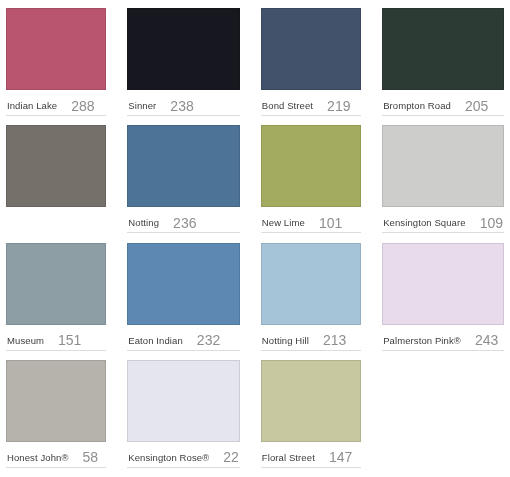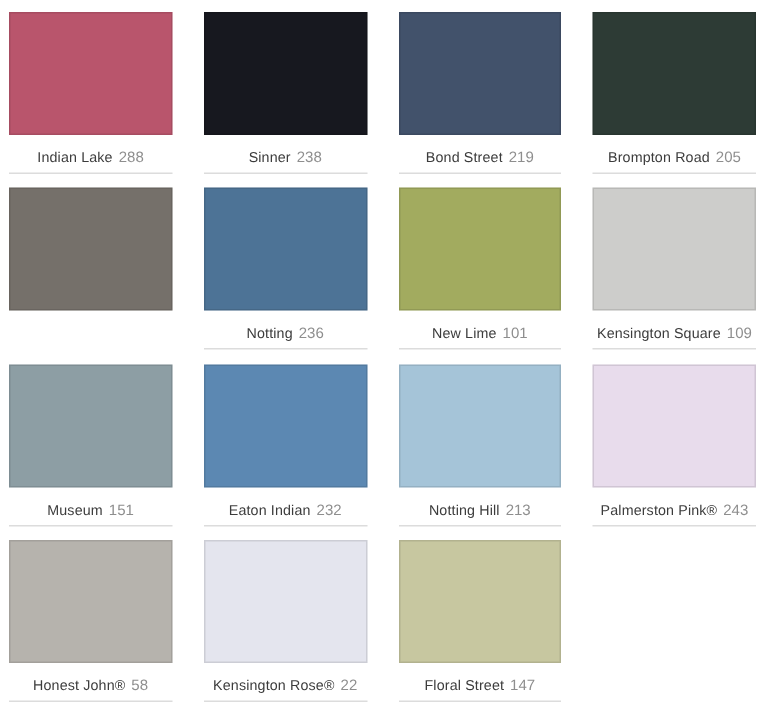--- a/index.html
+++ b/index.html
@@ -38,40 +38,40 @@
     width: 100%;
     height: 82px;
     box-sizing: border-box;
     border: 1px solid rgba(0,0,0,0.10);
     flex: 0 0 auto;
   }
 
   .swatch-meta {
     display: flex;
     align-items: center;
-    justify-content: center;
+    justify-content: flex-start;
     padding: 6px 1px 0 1px;
     border-bottom: 1px solid #dcdcdc;
     height: 26px;
     box-sizing: border-box;
   }
 
   .swatch-name {
     font-size: 9.5px;
     color: #3c3c3c;
     letter-spacing: 0.1px;
     white-space: nowrap;
     overflow: hidden;
     text-overflow: ellipsis;
   }
 
   .swatch-number {
-    font-size: 10px;
+    font-size: 14px;
     color: #8e8e8e;
-    margin-left: 4px;
+    margin-left: 14px;
     flex: 0 0 auto;
   }
 </style>
 </head>
 <body>
 
 <div id="palette-grid">
     <div class="swatch-cell">
       <div class="swatch-chip" style="background-color: rgb(185, 85, 108);"></div>
       <div class="swatch-meta">

